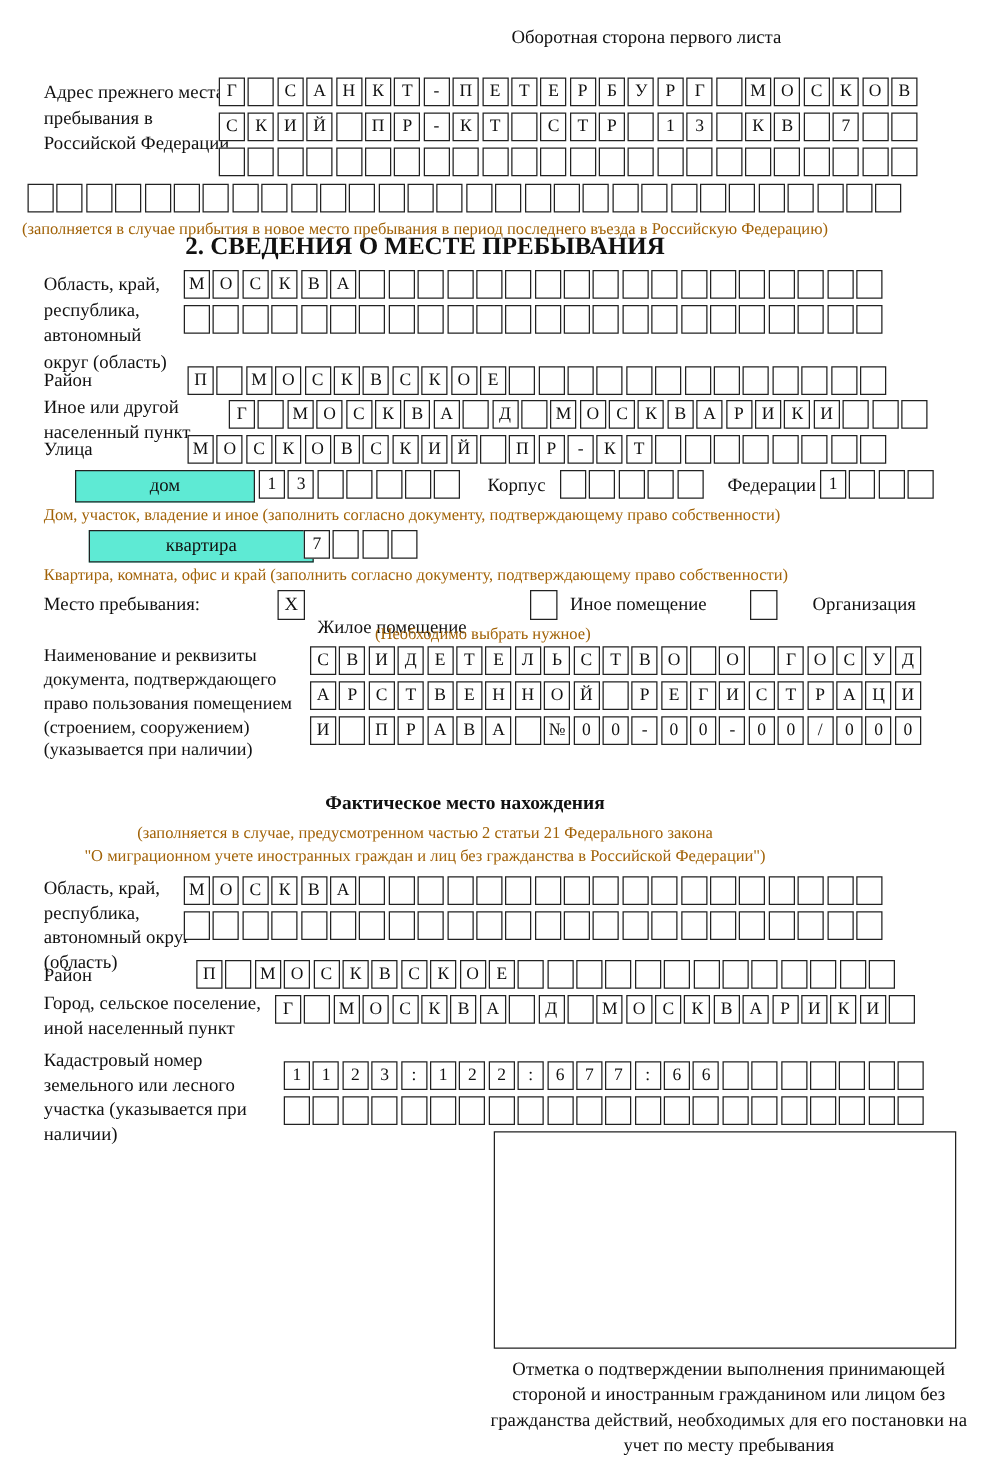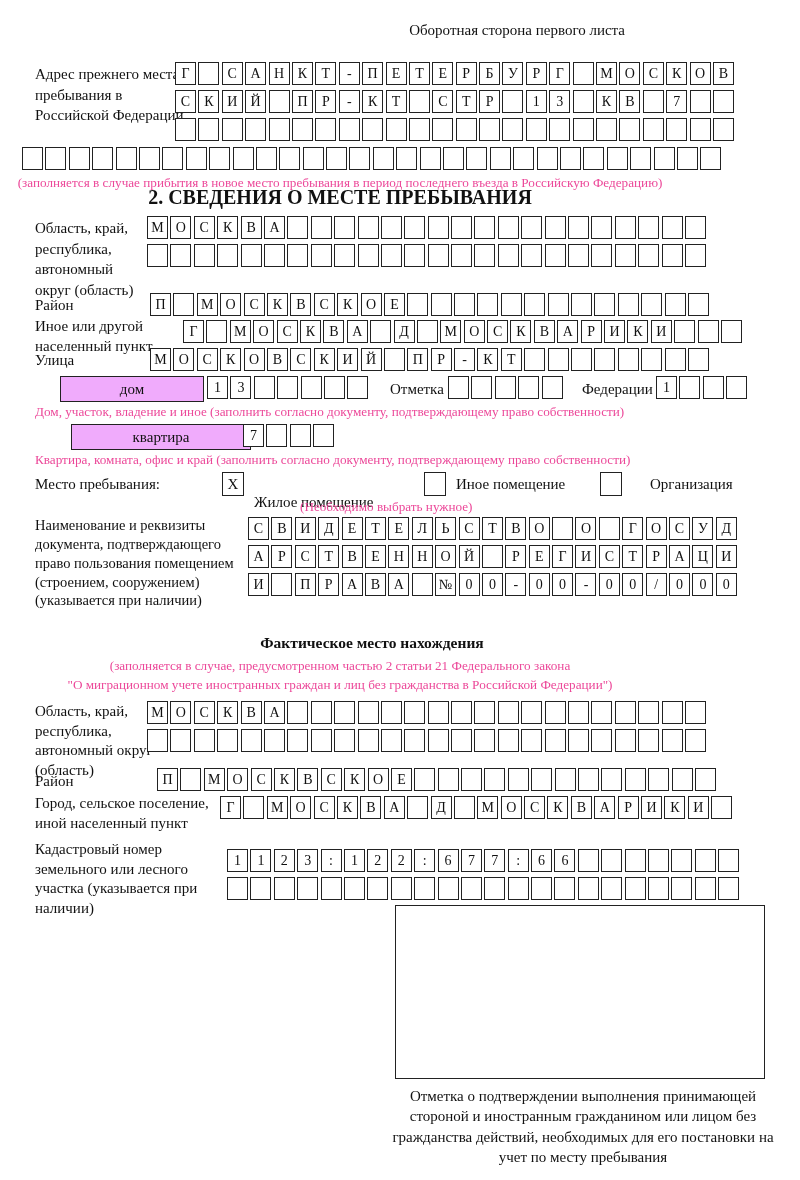--- a/index.html
+++ b/index.html
@@ -1,28 +1,28 @@
 <!DOCTYPE html>
 <html><head>
 <meta charset="utf-8">
 <style>
   html,body{margin:0;padding:0;background:#fff;}
   #page{position:relative;width:680px;height:1180px;background:#fff;
         font-family:"Liberation Serif","DejaVu Serif",serif;color:#111;}
   .abs{position:absolute;}
   .lbl{font-size:15px;line-height:1.38;color:#111;}
-  .note{font-size:13.2px;color:#ec4899;}
+  .note{font-size:13.2px;color:#a16207;}
   .ctr{text-align:center;width:100%;}
   .bold{font-weight:bold;}
   .cellrow{display:flex;}
   .cell{width:19px;height:21px;border:1.6px solid #222;margin-right:2.4px;
         display:flex;align-items:center;justify-content:center;
         font-size:14px;line-height:1;background:#fff;}
   .wbox{border:1.6px solid #222;height:24px;display:flex;align-items:center;
-        justify-content:center;font-size:15px;background:#f0abfc;}
+        justify-content:center;font-size:15px;background:#5eead4;}
   .cb{width:20px;height:22px;border:1.6px solid #222;display:flex;align-items:center;
       justify-content:center;font-size:15px;background:#fff;}
   .stampbox{border:1.8px solid #222;background:#fff;}
 </style>
 </head>
 <body>
 
 <div id="page">
 
   <div class="abs lbl" style="top:20px;right:55px;">Оборотная сторона первого листа</div>
@@ -283,21 +283,21 @@
   <div class="abs wbox" style="top:376px;left:60px;width:142px;">дом</div>
   <div class="abs cellrow" style="top:376px;left:207px;">
       <div class="cell">1</div>
       <div class="cell">3</div>
       <div class="cell"></div>
       <div class="cell"></div>
       <div class="cell"></div>
       <div class="cell"></div>
       <div class="cell"></div>
     </div>
-  <div class="abs lbl" style="top:379px;left:390px;">Отметка</div>
+  <div class="abs lbl" style="top:379px;left:390px;">Корпус</div>
   <div class="abs cellrow" style="top:376px;left:448px;">
       <div class="cell"></div>
       <div class="cell"></div>
       <div class="cell"></div>
       <div class="cell"></div>
       <div class="cell"></div>
     </div>
   <div class="abs lbl" style="top:379px;left:582px;">Федерации</div>
   <div class="abs cellrow" style="top:376px;left:656px;">
       <div class="cell">1</div>

